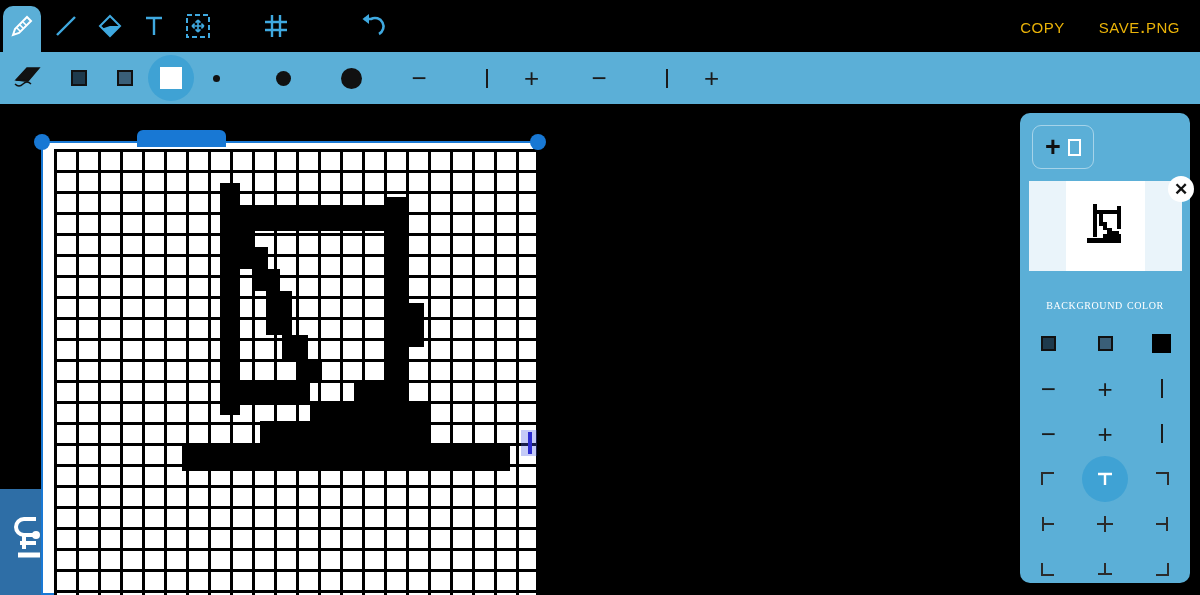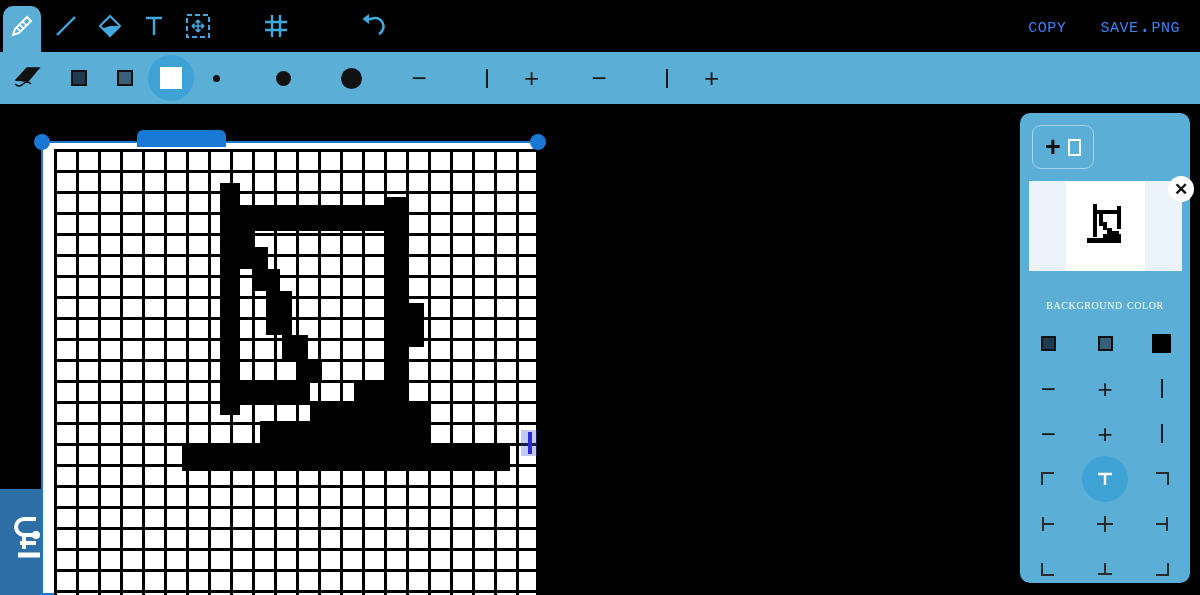--- a/index.html
+++ b/index.html
@@ -25,23 +25,23 @@
   .tool-btn.active::before {
     content: ""; position: absolute; left: 3px; top: 6px;
     width: 38px; height: 46px; border-radius: 10px 10px 0 0;
     background: #5BAFD7;
   }
   .tool-btn svg { position: relative; z-index: 2; }
   .gap-a { width: 34px; }
   .gap-b { width: 52px; }
   .top-right { margin-left: auto; display: flex; align-items: center; gap: 34px; padding-right: 20px; }
   .topaction {
-    color: #3b82f6; font-size: 21px; letter-spacing: .5px;
+    color: #eab308; font-size: 21px; letter-spacing: .5px;
     font-variant: small-caps; text-transform: lowercase;
-    font-family: Liberation Mono, monospace;
+    font-family: Liberation Sans, sans-serif;
     white-space: nowrap;
   }
 
   
   .toolbar-sub {
     position: absolute; left: 0; top: 52px; width: 1200px; height: 52px;
     background: #5BAFD7; display: flex; align-items: center;
   }
   .sub-item { height: 52px; display: flex; align-items: center; justify-content: center; position: relative; }
   .swatch-outer { width: 46px; }

